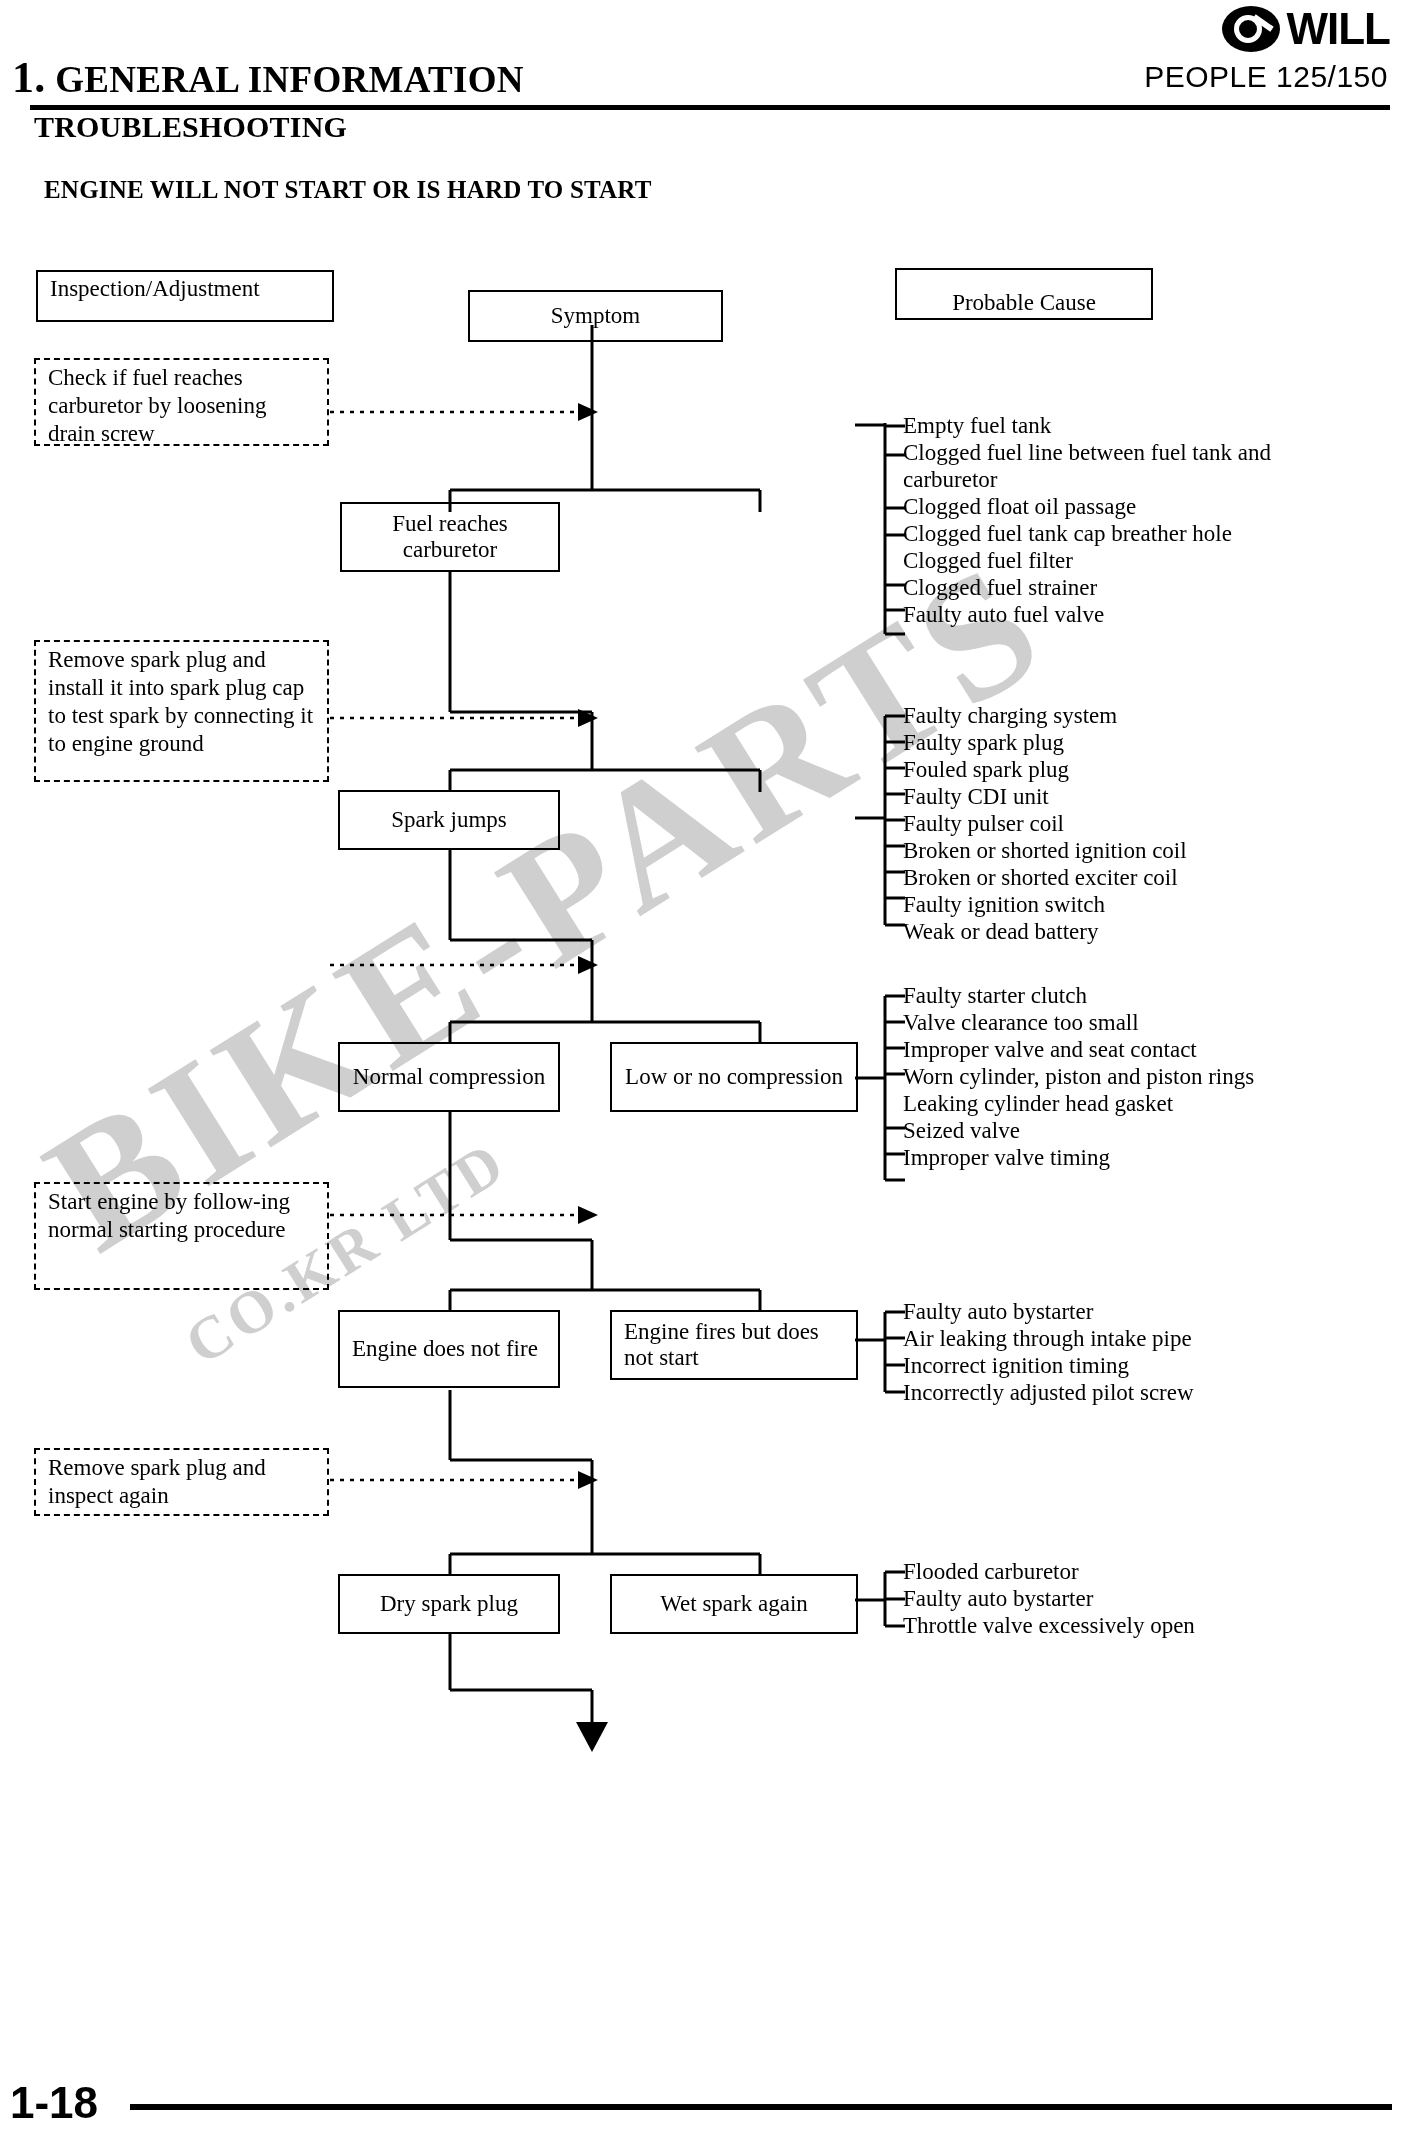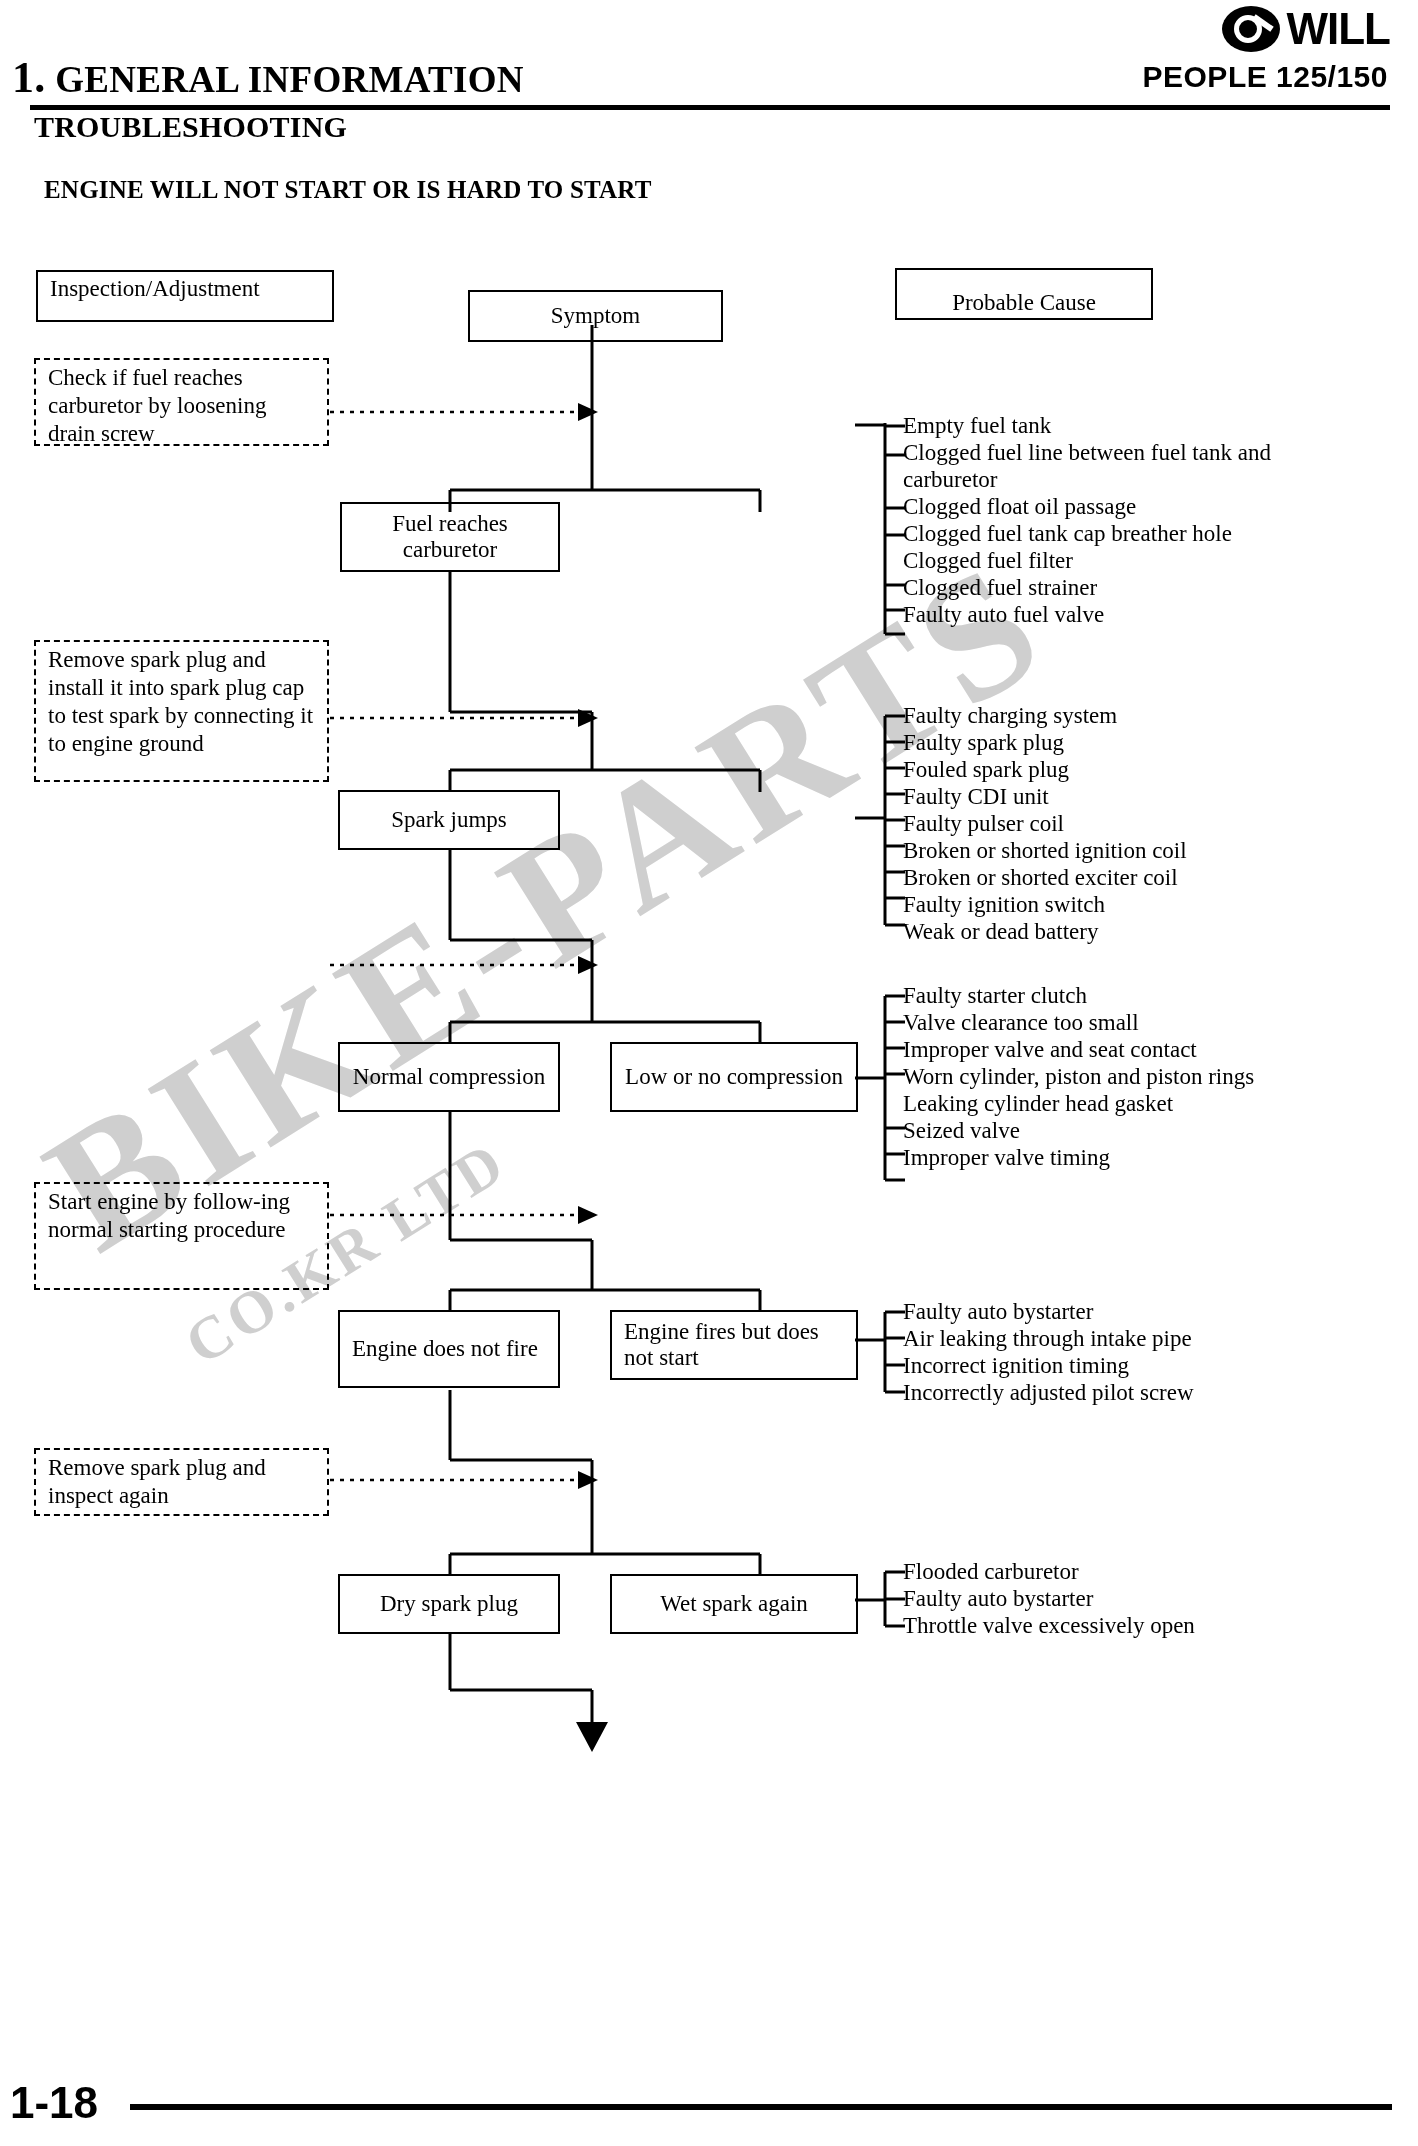--- a/index.html
+++ b/index.html
@@ -55,21 +55,21 @@
     font-family: "Liberation Sans", sans-serif;
     font-weight: bold;
     font-size: 44px;
     letter-spacing: -1px;
     line-height: 46px;
   }
   #model-text {
     position: absolute;
     right: 30px; top: 60px;
     font-family: "Liberation Sans", sans-serif;
-    font-weight: bold;
+    font-weight: normal;
     font-size: 30px;
     letter-spacing: 0.5px;
   }
   #chapter-title {
     position: absolute;
     left: 12px; top: 52px;
     font-family: "Liberation Serif", serif;
     font-weight: bold;
     font-size: 37px;
     letter-spacing: 0.3px;

